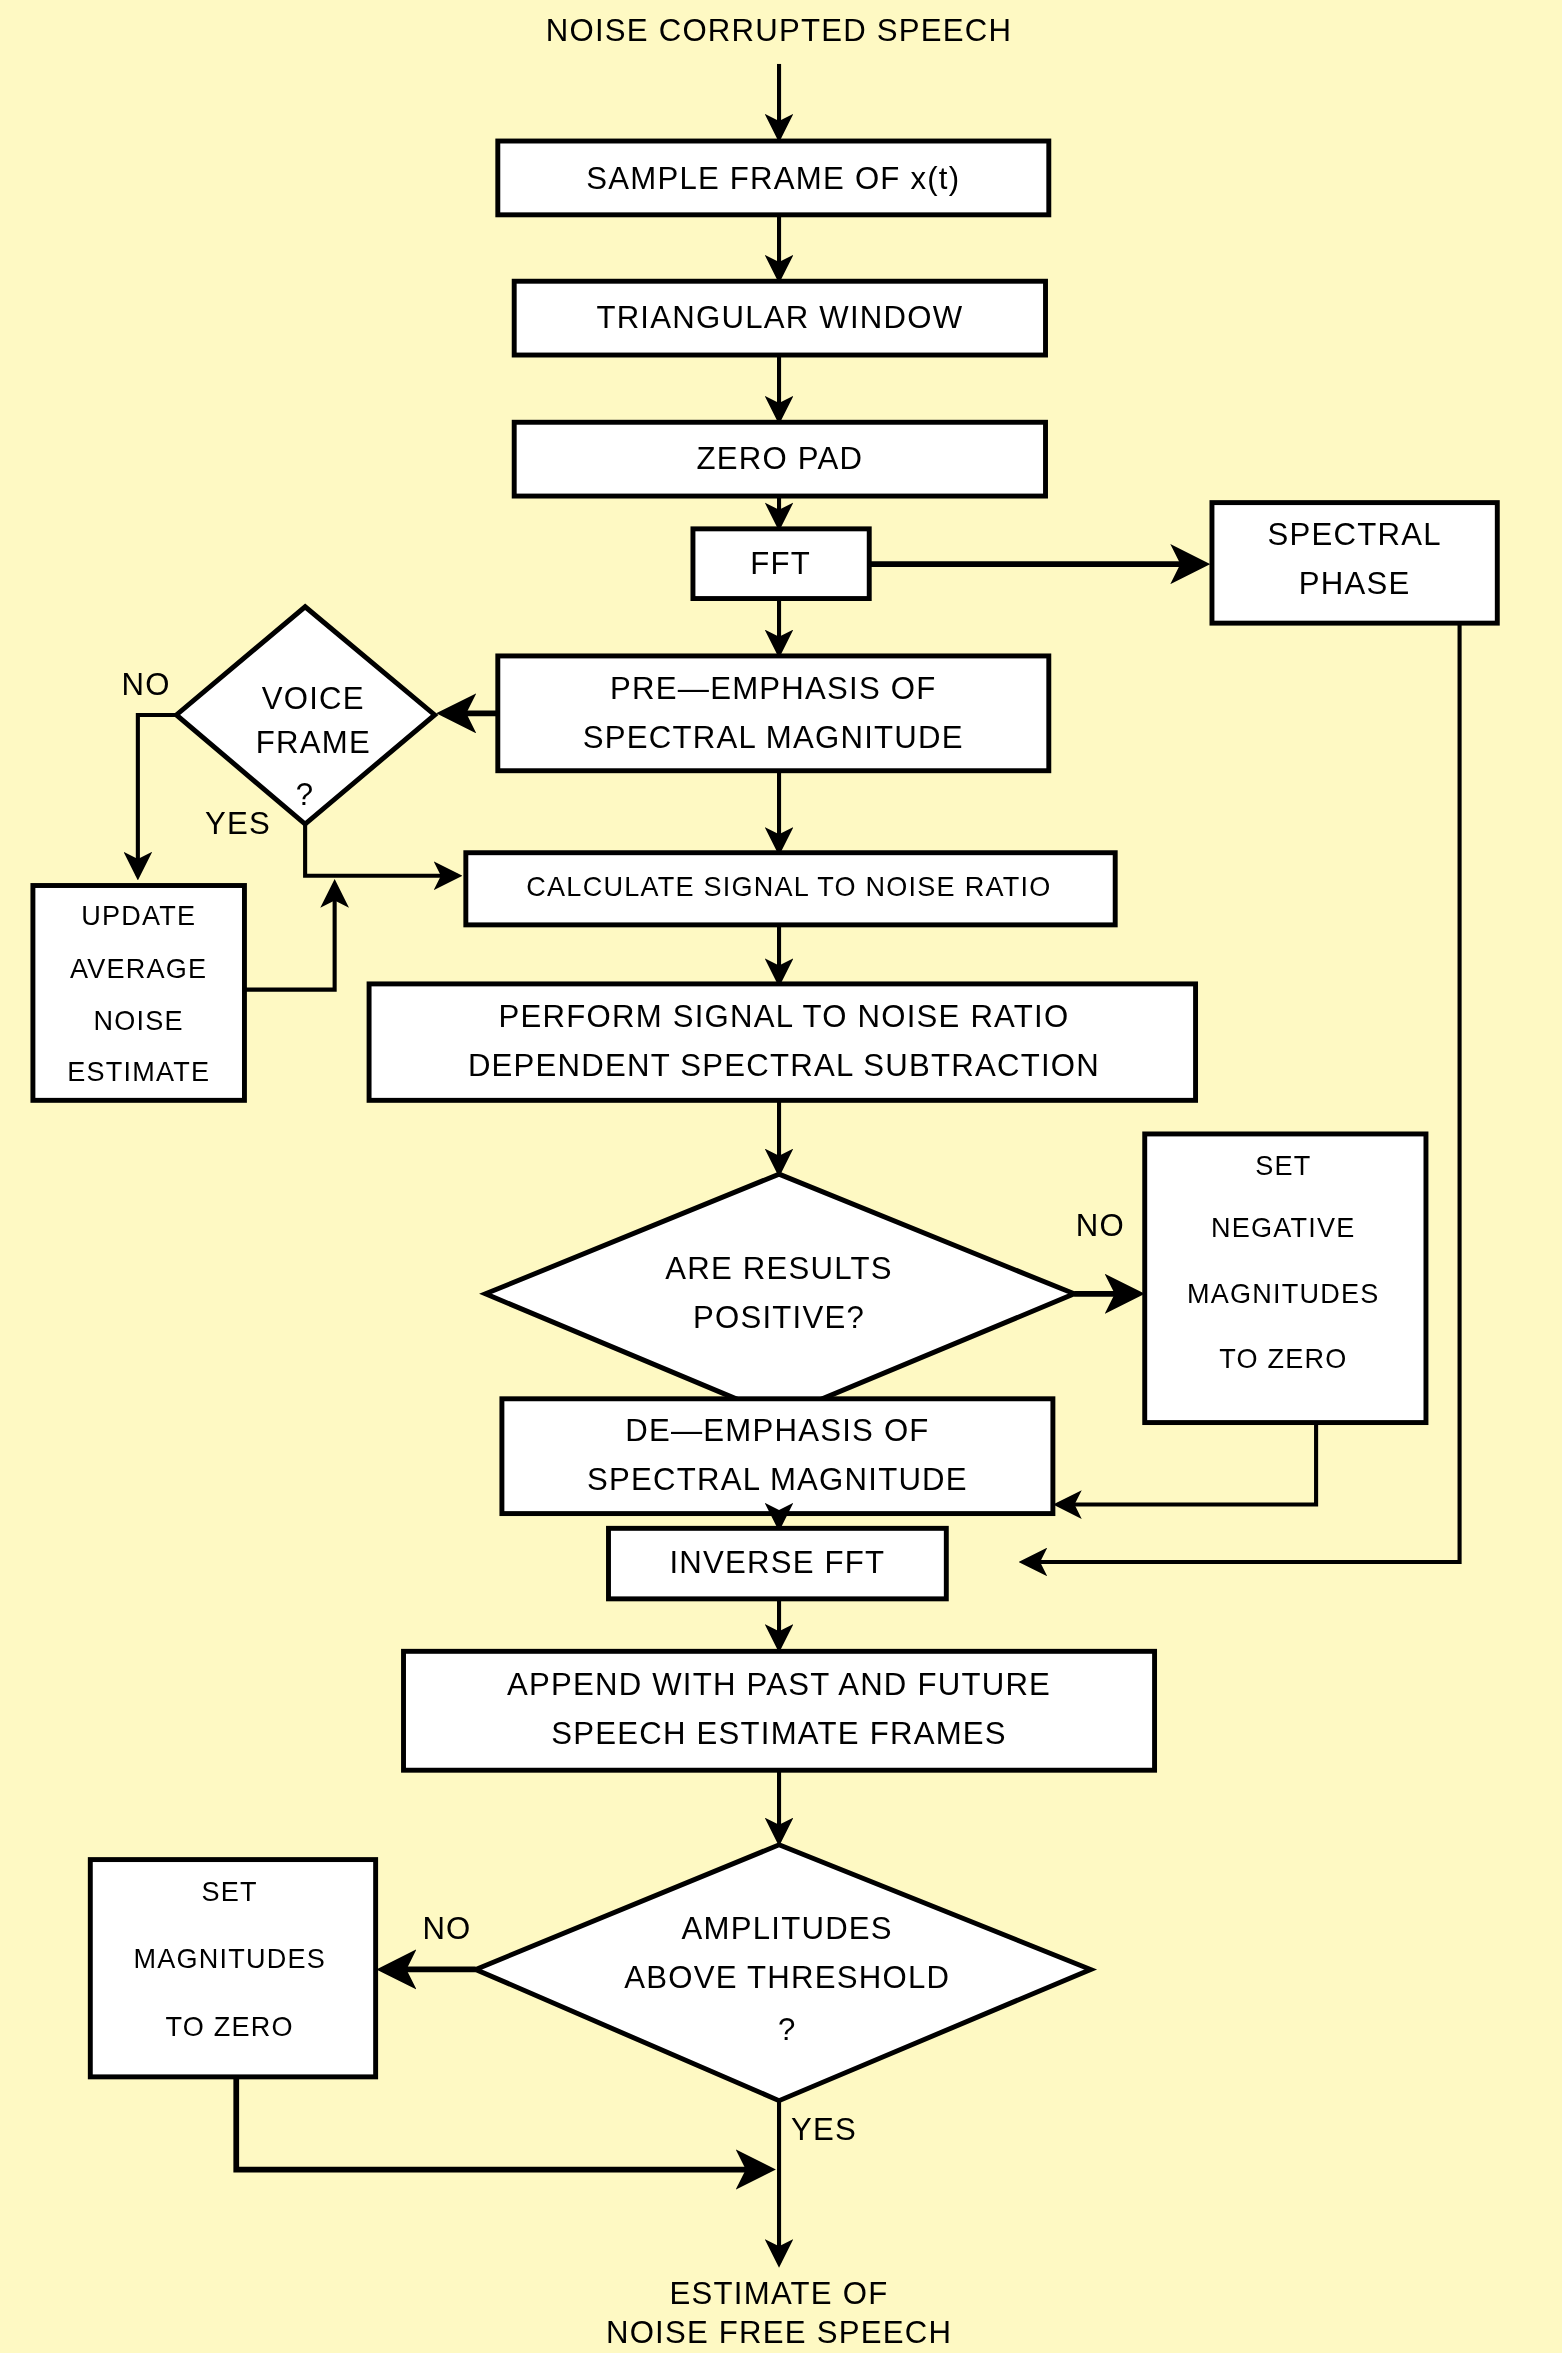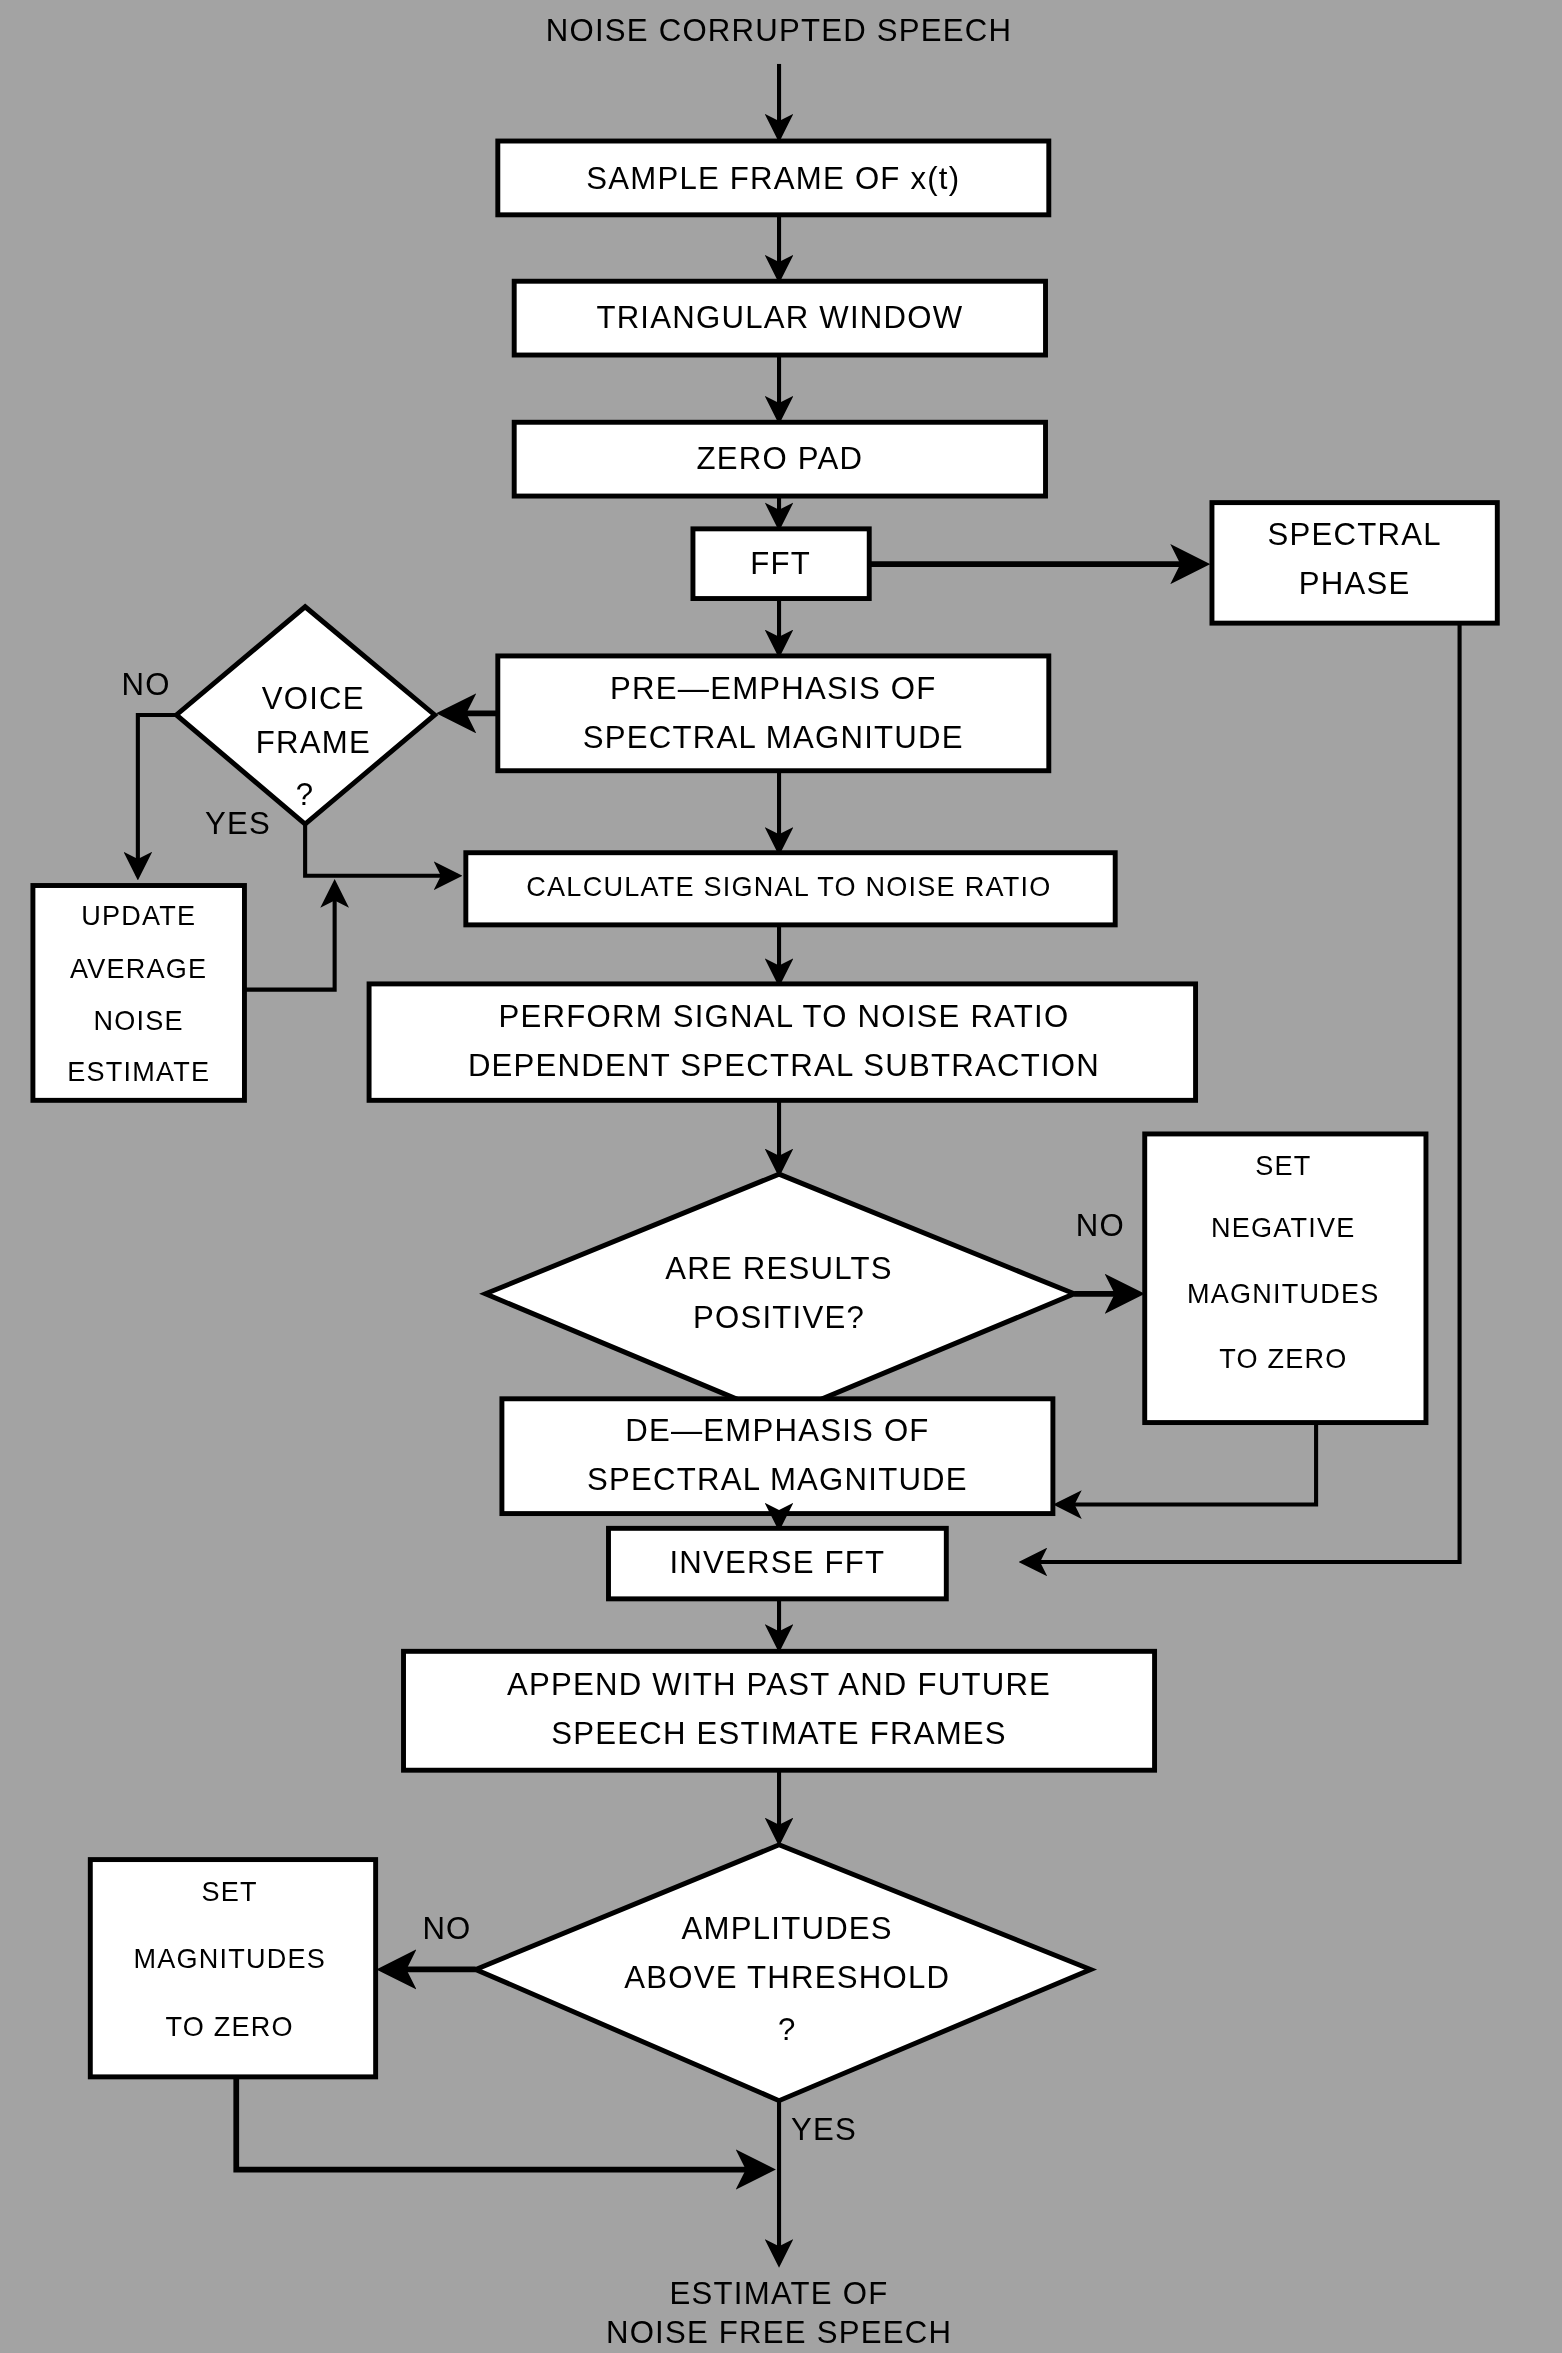--- a/index.html
+++ b/index.html
@@ -4,21 +4,21 @@
 <style>
   html, body {
     margin: 0;
     padding: 0;
     background: #ffffff;
   }
   #canvas-root {
     position: relative;
     width: 1563px;
     height: 2354px;
-    background: #a3a3a3;
+    background: #fef9c3;
     font-family: "Liberation Sans", sans-serif;
   }
   svg#flow {
     position: absolute;
     top: 0;
     left: 0;
     width: 1563px;
     height: 2354px;
     display: block;
   }

